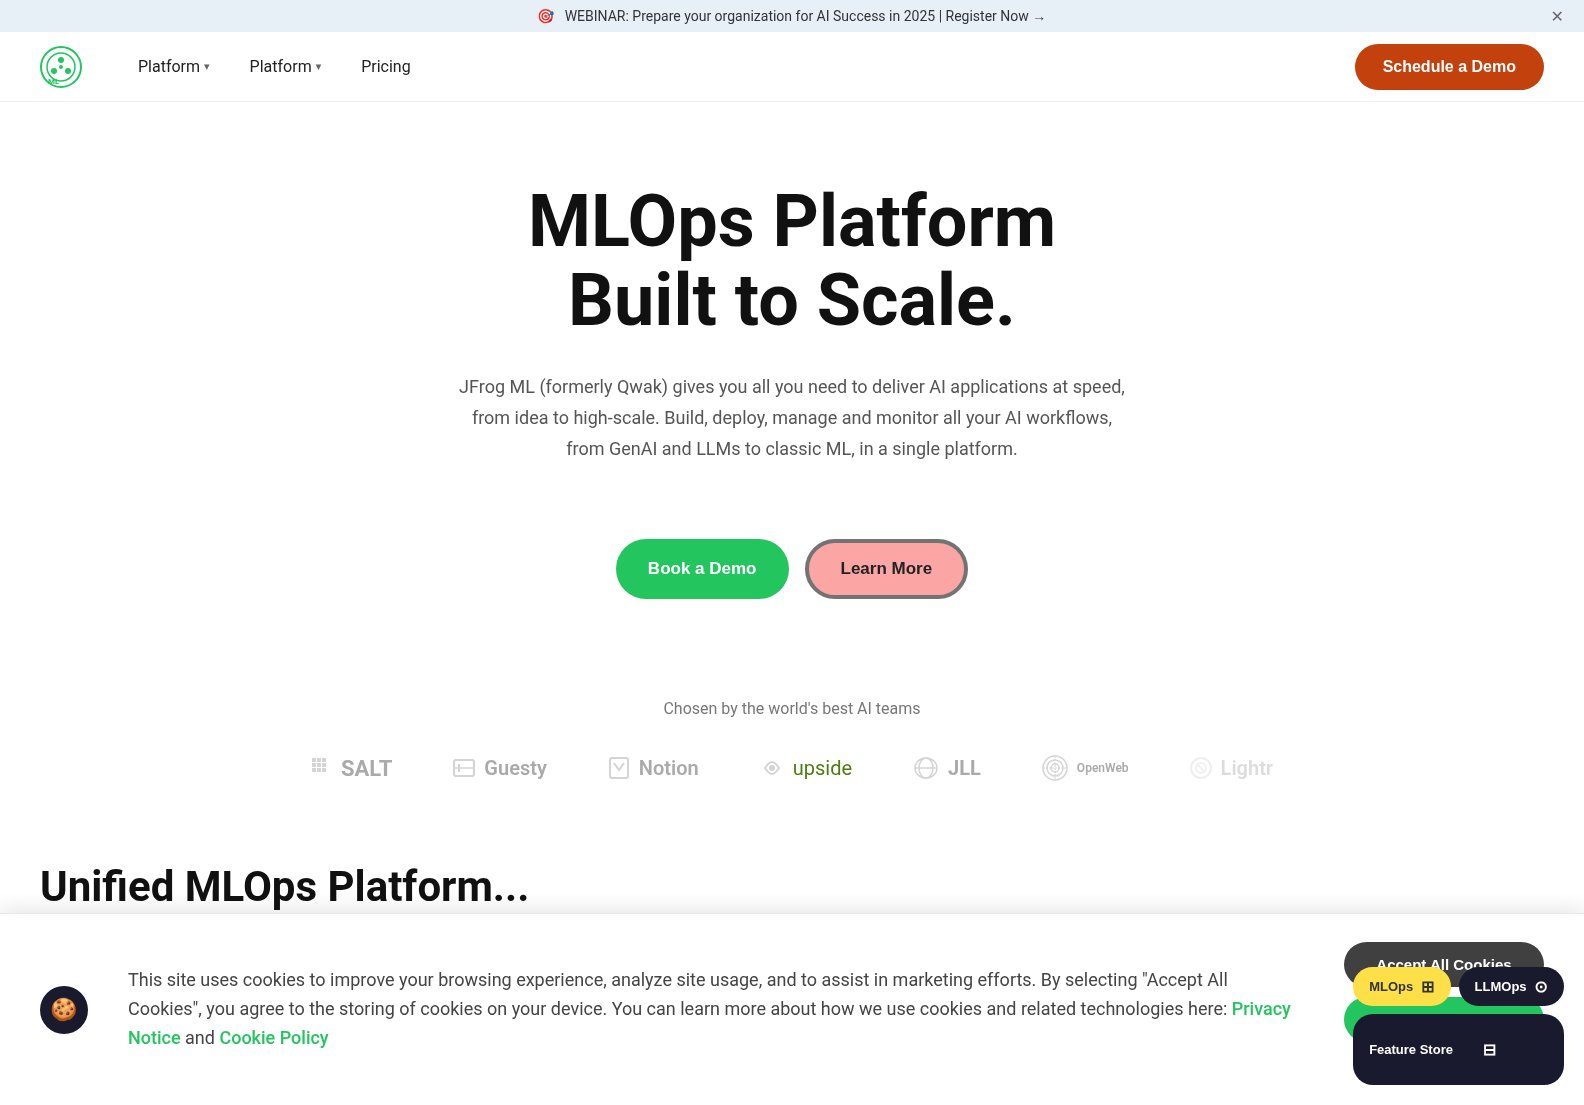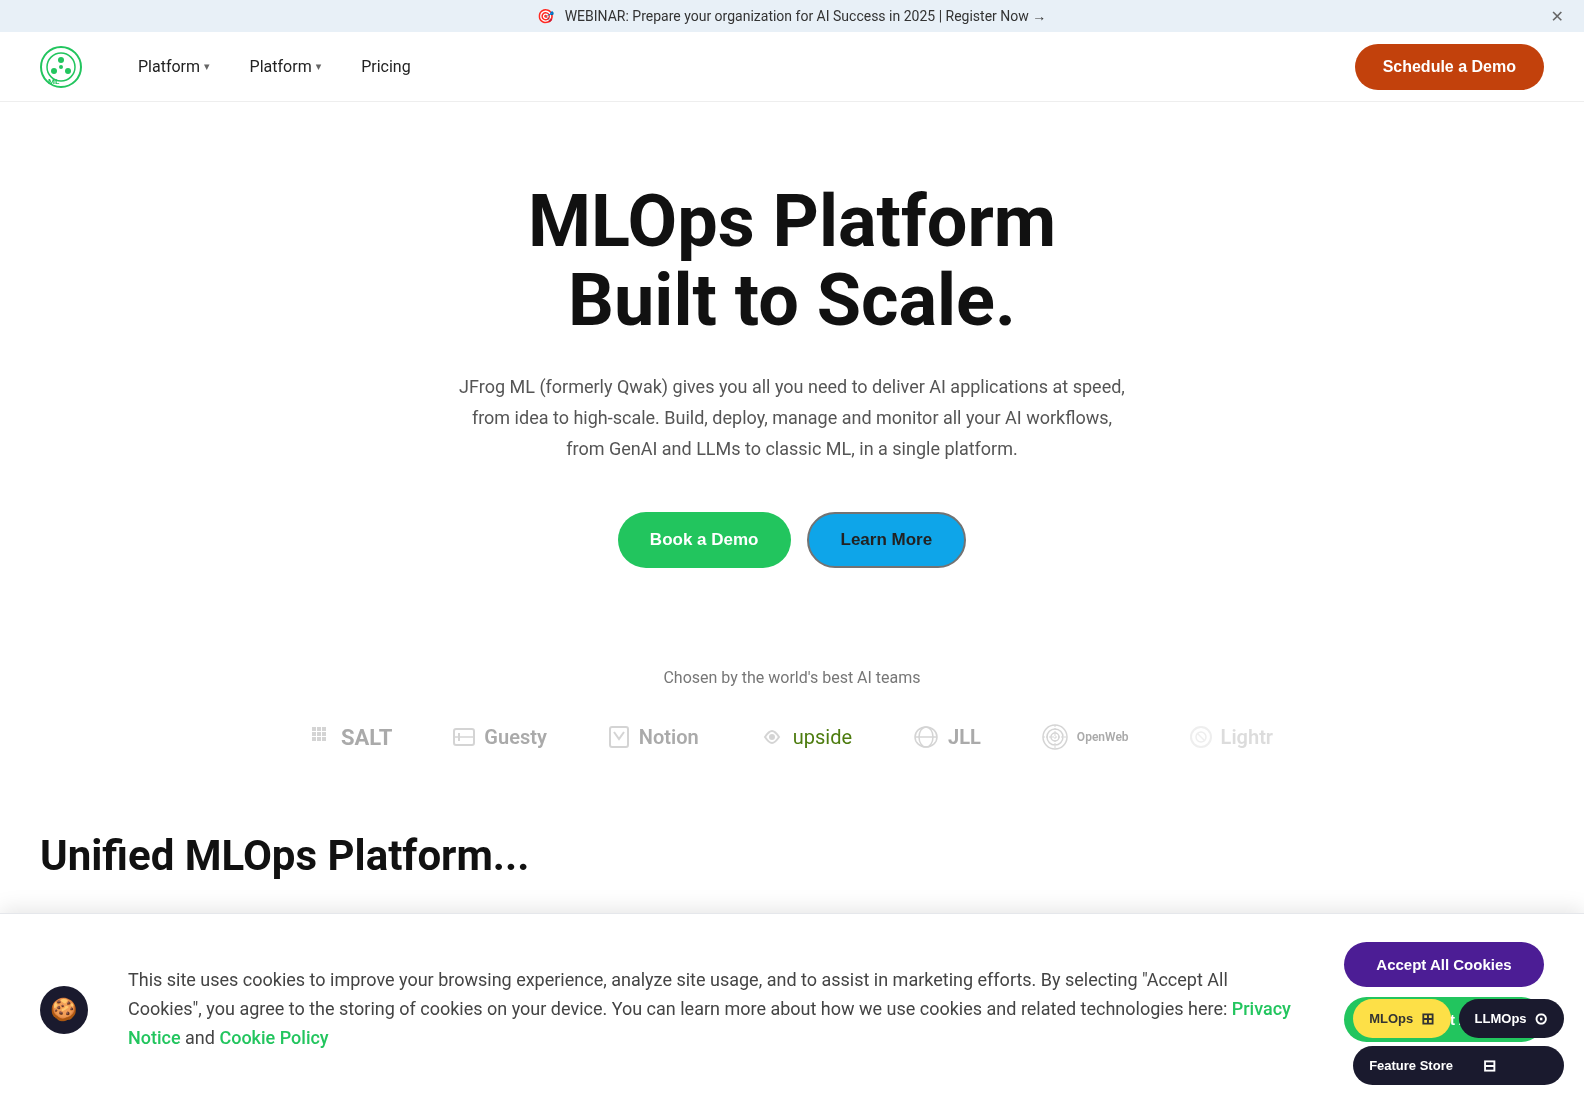--- a/index.html
+++ b/index.html
@@ -90,41 +90,41 @@
       font-weight: 700;
       color: #111;
       line-height: 1.1;
       margin-bottom: 32px;
     }
     .hero p {
       font-size: 18px;
       color: #555;
       line-height: 1.7;
       max-width: 680px;
-      margin: 0 auto 48px;
+      margin: 0 auto 75px;
     }
     .hero-buttons {
       display: flex;
       justify-content: center;
       gap: 16px;
     }
     .btn-primary {
       background: #22c55e;
       color: #fff;
       border: none;
       border-radius: 30px;
       padding: 16px 32px;
       font-size: 17px;
       font-weight: 600;
       cursor: pointer;
     }
     .btn-secondary {
-      background: #0ea5e9;
+      background: #fca5a5;
       color: #222;
-      border: 2px solid #737373;
+      border: 4px solid #737373;
       border-radius: 30px;
       padding: 16px 32px;
       font-size: 17px;
       font-weight: 600;
       cursor: pointer;
     }
 
     
     .logos-section {
       padding: 40px 40px 60px;
@@ -187,21 +187,21 @@
       line-height: 1.6;
     }
     .cookie-text a { color: #22c55e; text-decoration: none; font-weight: 500; }
     .cookie-buttons {
       display: flex;
       flex-direction: column;
       gap: 10px;
       flex-shrink: 0;
     }
     .btn-accept-all {
-      background: #4c1d95;
+      background: #404040;
       color: #fff;
       border: none;
       border-radius: 30px;
       padding: 14px 32px;
       font-size: 15px;
       font-weight: 600;
       cursor: pointer;
       min-width: 200px;
     }
     .btn-reject-all {
@@ -256,21 +256,21 @@
       color: #333;
     }
     .widget-btn.llmops {
       background: #1a1a2e;
       color: #fff;
     }
     .widget-btn.feature-store {
       background: #1a1a2e;
       color: #fff;
       border-radius: 20px;
-      padding: 10px 16px;
+      padding: 26px 16px;
       gap: 30px;
     }
     .widget-icon {
       font-size: 16px;
     }
 
     
     .bottom-partial {
       padding: 20px 40px 200px;
       font-size: 42px;

